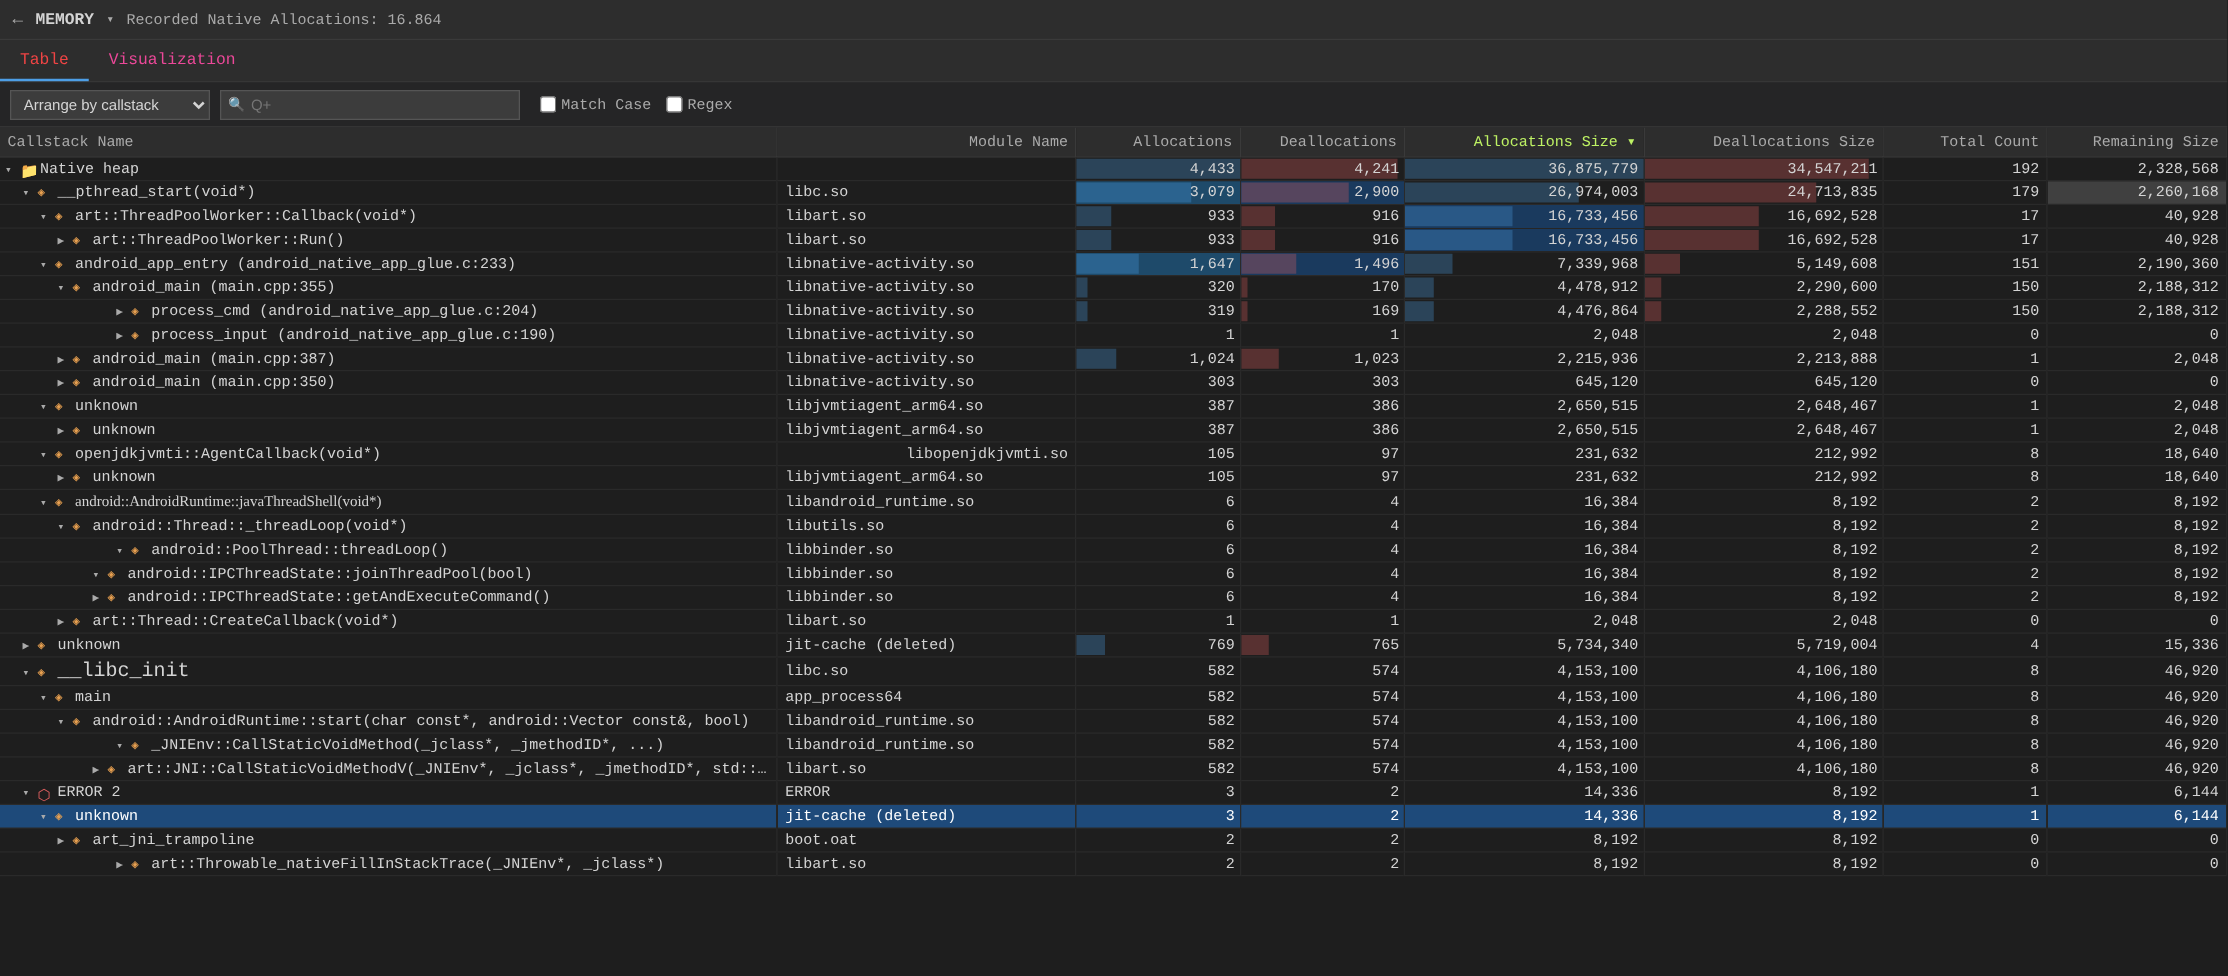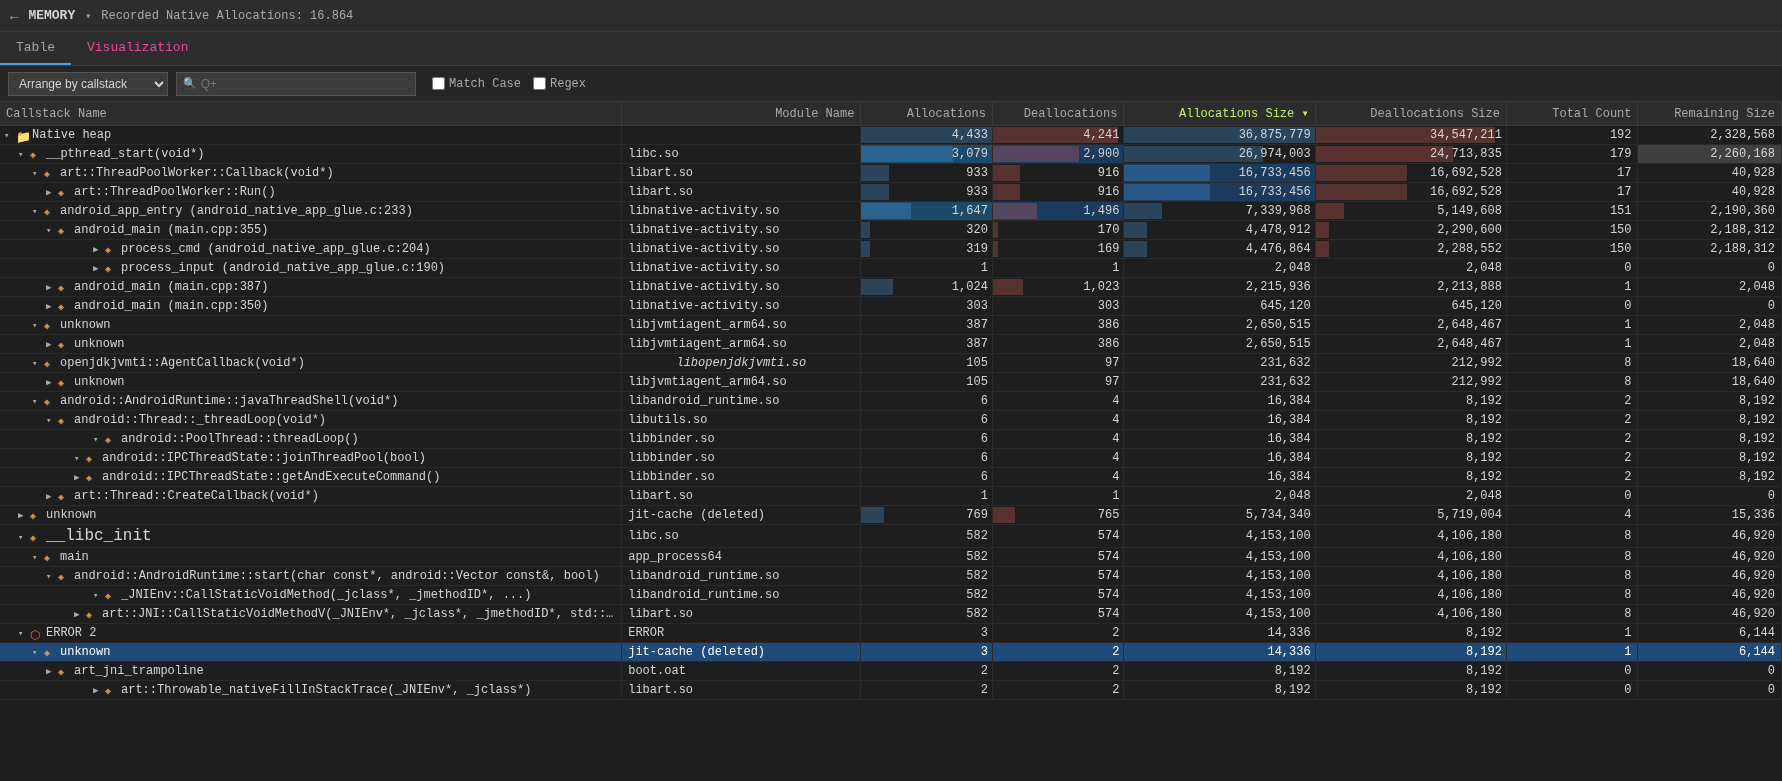--- a/index.html
+++ b/index.html
@@ -48,21 +48,21 @@
     .tab {
       padding: 0 16px;
       display: flex;
       align-items: center;
       cursor: pointer;
       color: #ec4899;
       font-size: 13px;
       border-bottom: 2px solid transparent;
     }
     .tab.active {
-      color: #a3a3a3;
+      color: #ef4444;
       border-bottom: 2px solid #4d9ee6;
     }
     .toolbar {
       display: flex;
       align-items: center;
       height: 36px;
       background: #252526;
       padding: 0 8px;
       gap: 8px;
       border-bottom: 1px solid #3a3a3a;
@@ -382,40 +382,40 @@
           <td class="col-module" style="text-align: left;">libjvmtiagent_arm64.so</td>
           <td class="col-alloc bar-cell"><span class="val">387</span></td>
           <td class="col-dealloc bar-cell"><span class="val">386</span></td>
           <td class="col-alloc-size bar-cell"><span class="val">2,650,515</span></td>
           <td class="col-dealloc-size bar-cell"><span class="val">2,648,467</span></td>
           <td class="col-total">1</td>
           <td class="col-remaining">2,048</td>
         </tr>
         <tr>
           <td class="col-callstack indent-2"><span class="expand-icon">▾</span><span class="row-icon icon-orange" style="color:#e8a050;font-size:10px;">◈</span><span style="font-size:12px;">openjdkjvmti::AgentCallback(void*)</span></td>
-          <td class="col-module" style="text-align: center; font-style: italic;">libopenjdkjvmti.so</td>
+          <td class="col-module" style="text-align: right;">libopenjdkjvmti.so</td>
           <td class="col-alloc bar-cell"><span class="val">105</span></td>
           <td class="col-dealloc bar-cell"><span class="val">97</span></td>
           <td class="col-alloc-size bar-cell"><span class="val">231,632</span></td>
           <td class="col-dealloc-size bar-cell"><span class="val">212,992</span></td>
           <td class="col-total">8</td>
           <td class="col-remaining">18,640</td>
         </tr>
         <tr>
           <td class="col-callstack indent-3"><span class="expand-icon">▶</span><span class="row-icon icon-orange" style="color:#e8a050;font-size:10px;">◈</span><span style="font-size:12px;">unknown</span></td>
           <td class="col-module" style="text-align: left;">libjvmtiagent_arm64.so</td>
           <td class="col-alloc bar-cell"><span class="val">105</span></td>
           <td class="col-dealloc bar-cell"><span class="val">97</span></td>
           <td class="col-alloc-size bar-cell"><span class="val">231,632</span></td>
           <td class="col-dealloc-size bar-cell"><span class="val">212,992</span></td>
           <td class="col-total">8</td>
           <td class="col-remaining">18,640</td>
         </tr>
         <tr>
-          <td class="col-callstack indent-2"><span class="expand-icon">▾</span><span class="row-icon icon-orange" style="color:#e8a050;font-size:10px;">◈</span><span style="font-size:12px;">android::AndroidRuntime::javaThreadShell(void*)</span></td>
+          <td class="col-callstack indent-2"><span class="expand-icon">▾</span><span class="row-icon icon-orange" style="color:#e8a050;font-size:10px;">◈</span><span style="font-size:12px;font-family:Liberation Serif, serif;">android::AndroidRuntime::javaThreadShell(void*)</span></td>
           <td class="col-module" style="text-align: left;">libandroid_runtime.so</td>
           <td class="col-alloc bar-cell"><span class="val">6</span></td>
           <td class="col-dealloc bar-cell"><span class="val">4</span></td>
           <td class="col-alloc-size bar-cell"><span class="val">16,384</span></td>
           <td class="col-dealloc-size bar-cell"><span class="val">8,192</span></td>
           <td class="col-total">2</td>
           <td class="col-remaining">8,192</td>
         </tr>
         <tr>
           <td class="col-callstack indent-3"><span class="expand-icon">▾</span><span class="row-icon icon-orange" style="color:#e8a050;font-size:10px;">◈</span><span style="font-size:12px;">android::Thread::_threadLoop(void*)</span></td>

